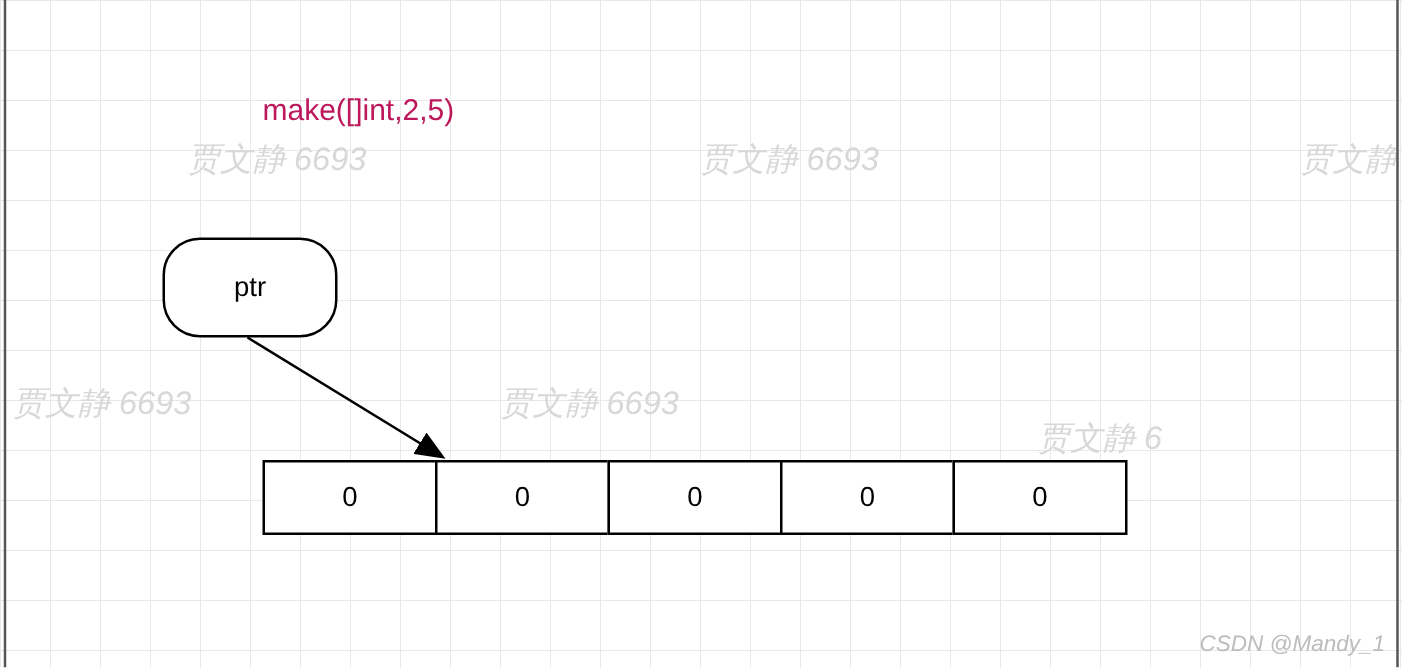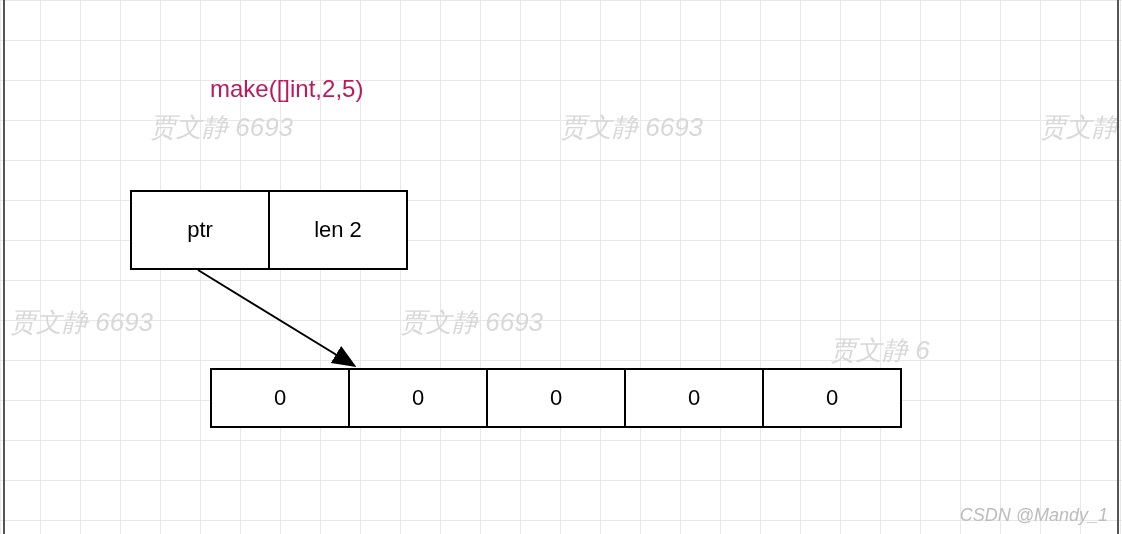--- a/index.html
+++ b/index.html
@@ -44,21 +44,21 @@
     .cell {
       border: 2px solid #000;
       display: flex;
       align-items: center;
       justify-content: center;
       font-size: 22px;
       background: #fff;
       margin-left: -2px;
     }
     .cell:first-child { margin-left: 0; }
-    .header-cell { width: 140px; height: 80px; }
+    .header-cell { width: 140px; height: 80px; border-radius: 30px; }
     .array-cell  { width: 140px; height: 60px; }
     .arrow-svg {
       position: absolute;
       z-index: 1;
       overflow: visible;
     }
     .watermark {
       position: absolute;
       color: #d8d8d8;
       font-size: 26px;
@@ -91,21 +91,20 @@
 <span class="watermark" style="left:10px; top:305px;">贾文静 6693</span>
 <span class="watermark" style="left:400px; top:305px;">贾文静 6693</span>
 <span class="watermark" style="left:830px; top:305px;margin-top:28px;">贾文静 6</span>
 
 <div class="content">
 
   <div class="title" style="left:210px; top:75px;">make([]int,2,5)</div>
 
   <div class="row" style="left:130px; top:190px;">
     <div class="cell header-cell">ptr</div>
-    <div class="cell header-cell">len 2</div>
   </div>
 
   <svg class="arrow-svg" style="left:195px; top:270px;" width="180" height="105">
     <defs>
       <marker id="arrowhead" markerWidth="12" markerHeight="10" refX="10" refY="5" orient="auto">
         <polygon points="0 0, 12 5, 0 10" fill="#000"></polygon>
       </marker>
     </defs>
     <line x1="3" y1="0" x2="158" y2="95" stroke="#000" stroke-width="2" marker-end="url(#arrowhead)"></line>
   </svg>

